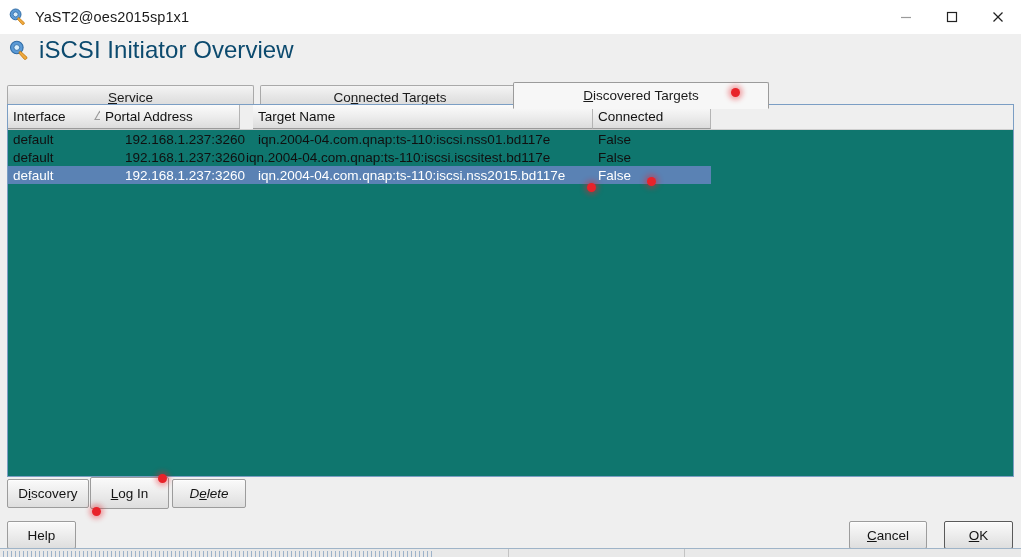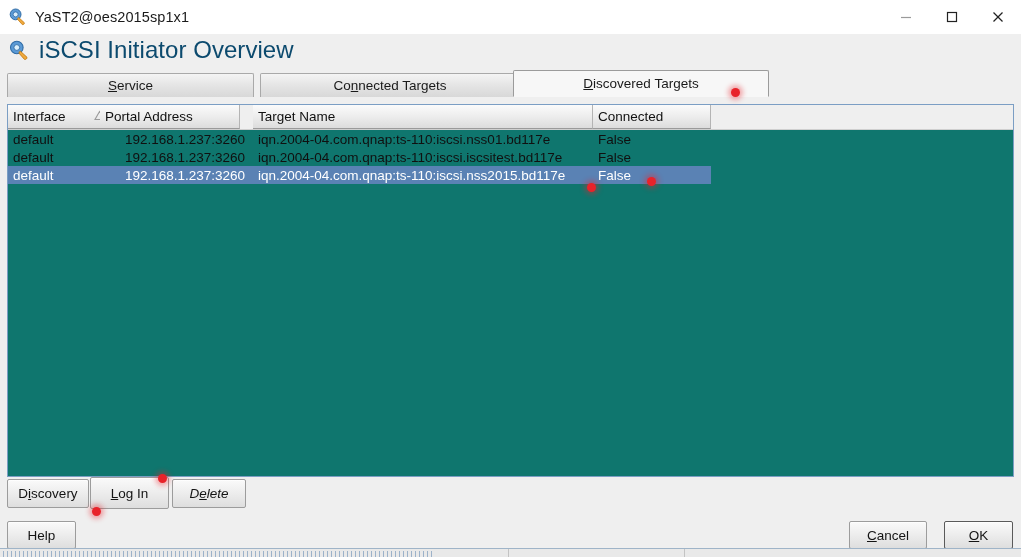--- a/index.html
+++ b/index.html
@@ -58,21 +58,21 @@
     width: 21px; height: 21px; display: block;
   }
   .page-title {
     font-size: 24px; color: #0c4a6e;
     letter-spacing: .05px;
     white-space: nowrap;
   }
 
   
   .tabbar {
-    position: absolute; left: 7px; top: 70px;
+    position: absolute; left: 7px; top: 82px;
     width: 1007px; height: 27px;
   }
   .tab {
     position: absolute; bottom: 0;
     height: 24px;
     display: flex; align-items: center; justify-content: center;
     font-size: 13.5px; color: #1a1a1a;
     background: linear-gradient(180deg, #f4f4f4 0%, #e3e3e3 55%, #d8d8d8 100%);
     border: 1px solid #a9a9a9;
     border-bottom: none;
@@ -253,21 +253,21 @@
     <div class="tbody" id="tbody">
         <div class="trow">
           <div class="cell" style="left: 5px; width: 100px;">default</div>
           <div class="cell num" style="left: 105px; width: 140px;">192.168.1.237:3260</div>
           <div class="cell" style="left: 250px; width: 335px;">iqn.2004-04.com.qnap:ts-110:iscsi.nss01.bd117e</div>
           <div class="cell" style="left: 590px; width: 113px;">False</div>
         </div>
         <div class="trow">
           <div class="cell" style="left: 5px; width: 100px;">default</div>
           <div class="cell num" style="left: 105px; width: 140px;">192.168.1.237:3260</div>
-          <div class="cell" style="left: 250px; width: 335px;">iqn.2004-04.com.qnap:ts-110:iscsi.iscsitest.bd117e</div>
+          <div class="cell" style="left: 238px; width: 335px;">iqn.2004-04.com.qnap:ts-110:iscsi.iscsitest.bd117e</div>
           <div class="cell" style="left: 590px; width: 113px;">False</div>
         </div>
         <div class="trow selected">
           <div class="cell" style="left: 5px; width: 100px;">default</div>
           <div class="cell num" style="left: 105px; width: 140px;">192.168.1.237:3260</div>
           <div class="cell" style="left: 250px; width: 335px;">iqn.2004-04.com.qnap:ts-110:iscsi.nss2015.bd117e</div>
           <div class="cell" style="left: 590px; width: 113px;">False</div>
         </div>
       </div>
   </div>

